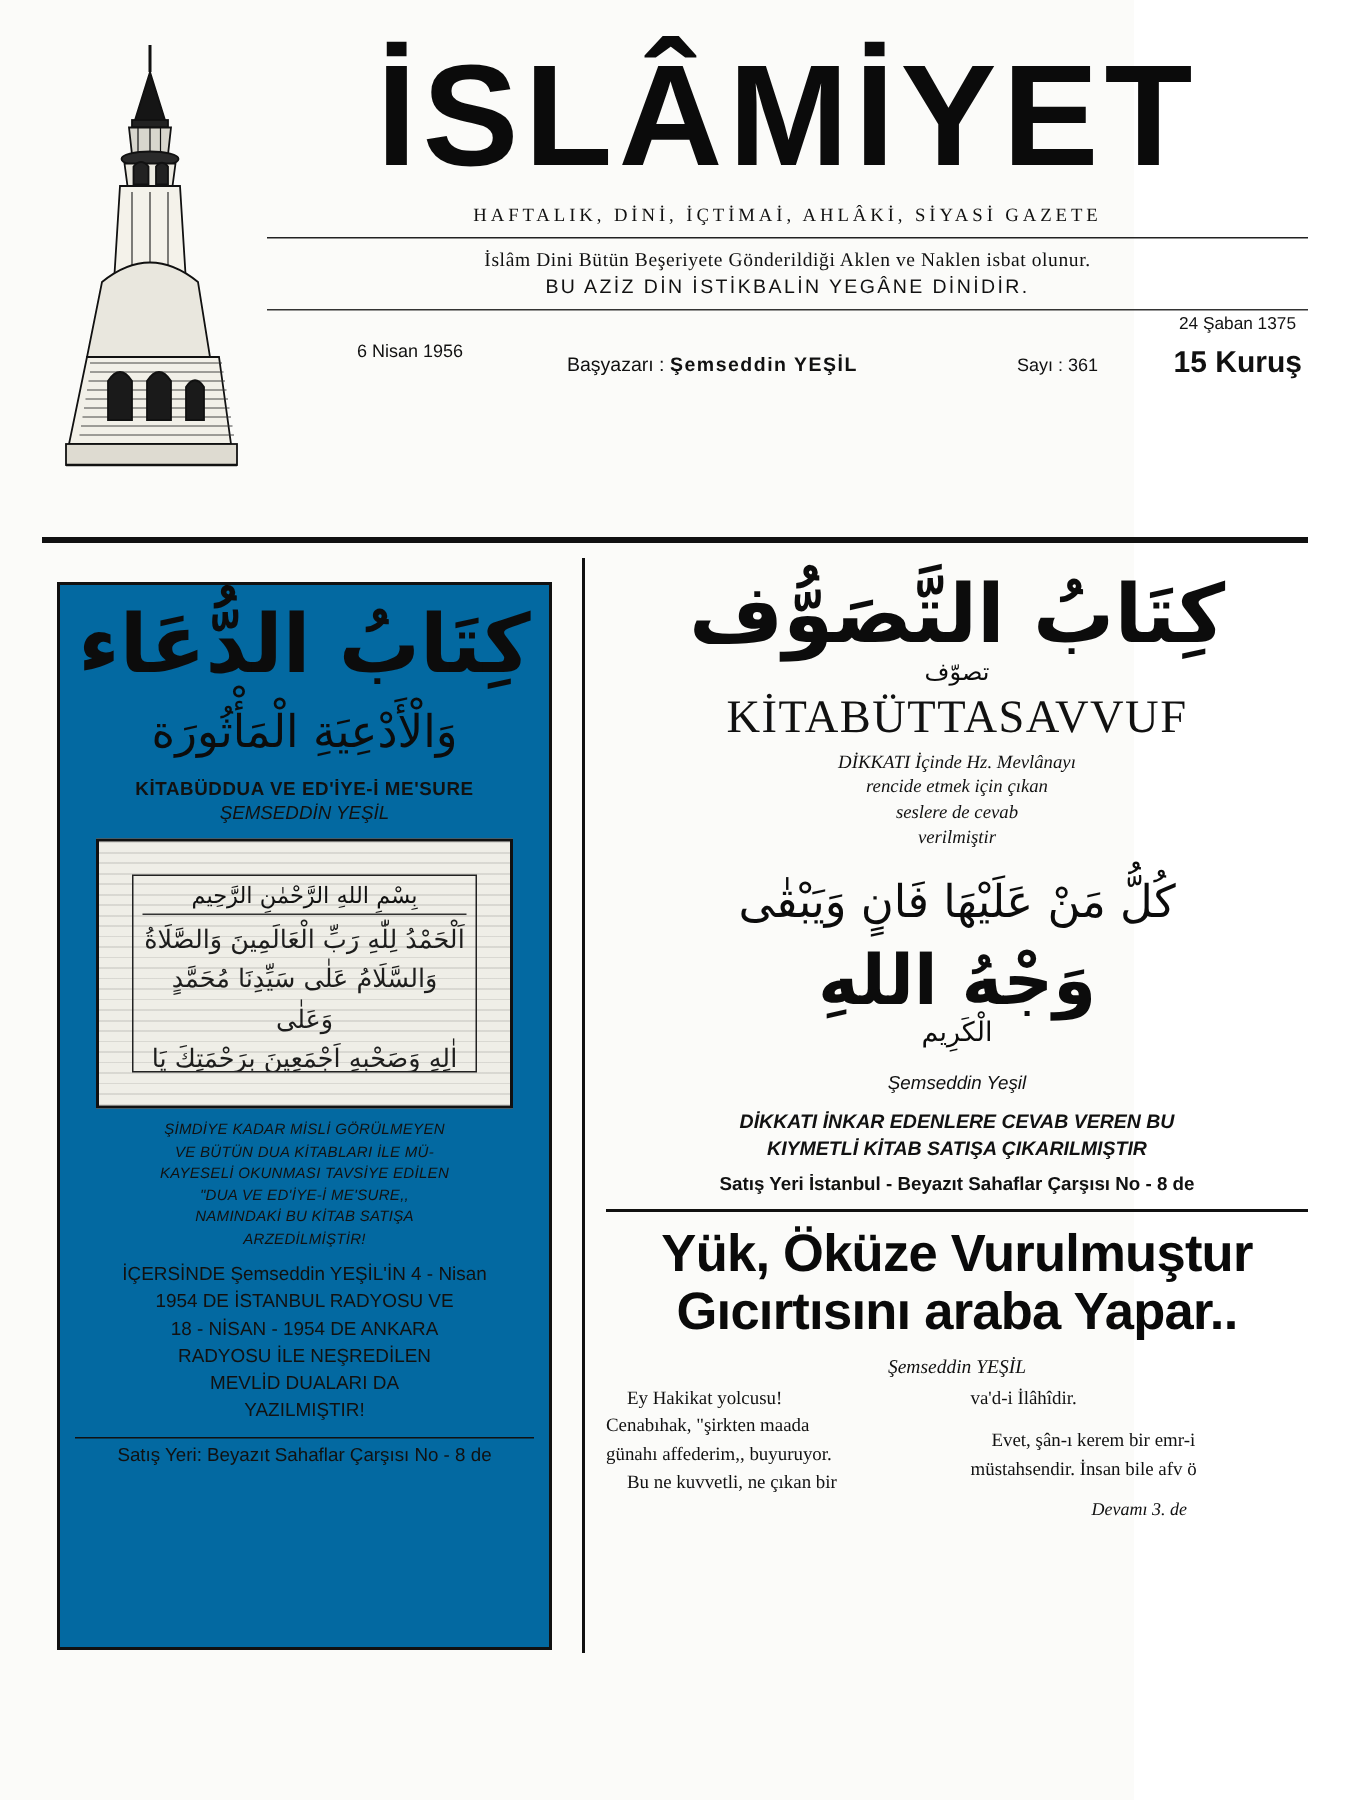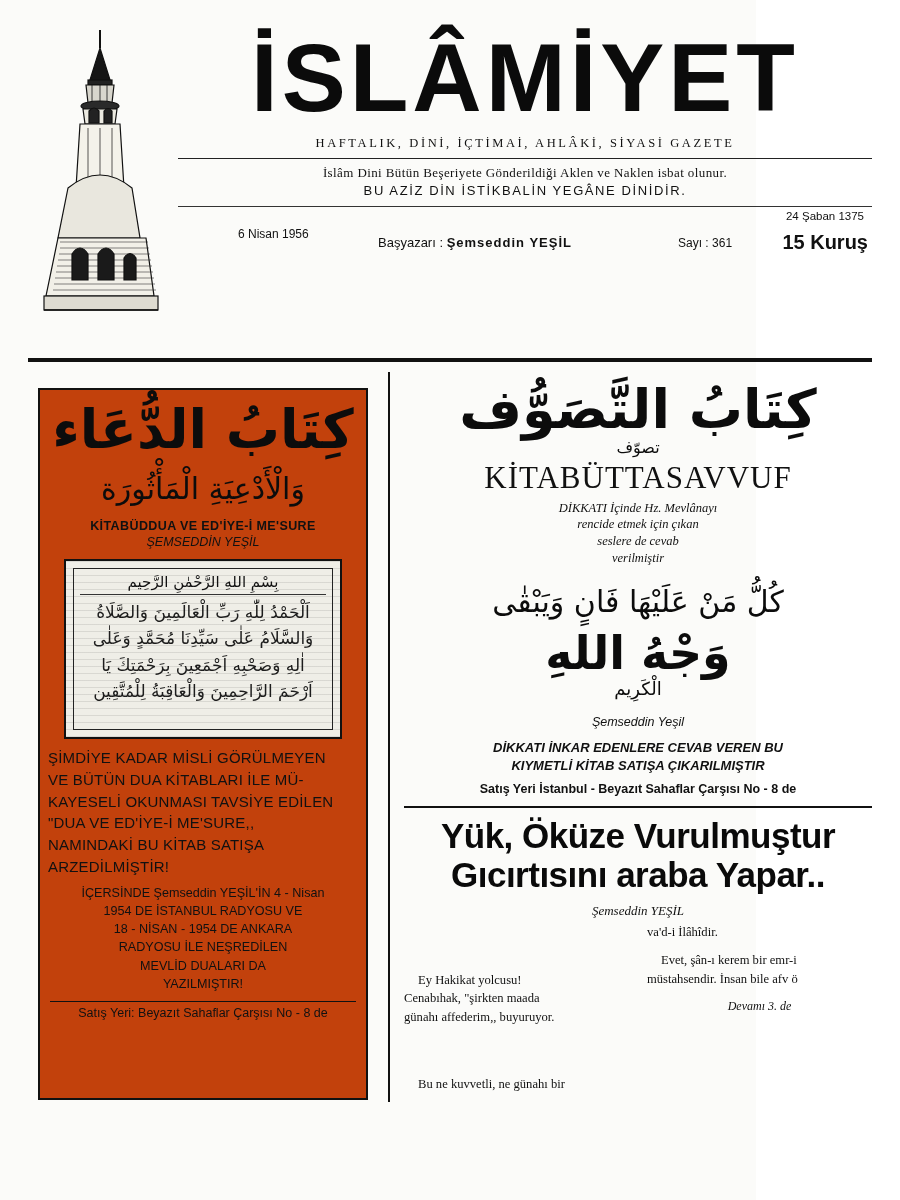--- a/index.html
+++ b/index.html
@@ -120,21 +120,21 @@
   }
   
   .col-left {
     position: absolute;
     left: 38px; top: 388px;
     width: 330px;
     height: 712px;
     border: 2px solid #111;
     box-sizing: border-box;
     padding: 6px 8px;
-    background: #c2410c;
+    background: #0369a1;
   }
   .col-divider {
     position: absolute;
     left: 388px; top: 372px;
     width: 0;
     height: 730px;
     border-left: 2px solid #111;
   }
   .col-right {
     position: absolute;
@@ -173,46 +173,47 @@
   .ornate-box {
     margin: 10px auto 8px auto;
     width: 278px;
     height: 180px;
     border: 2px solid #111;
     background:
       repeating-linear-gradient(0deg, rgba(20,20,20,0.10) 0px, rgba(20,20,20,0.10) 1px, rgba(255,255,255,0) 1px, rgba(255,255,255,0) 7px),
       #efeee7;
     position: relative;
     box-sizing: border-box;
-    padding: 7px;
+    padding: 22px;
   }
   .ornate-inner {
     border: 1px solid #222;
     height: 100%;
     box-sizing: border-box;
     padding: 4px 6px;
     overflow: hidden;
   }
   .ornate-inner .arabic-sm { font-size: 17px; line-height: 1.55; opacity: 0.92;}
   .ornate-top {
     text-align: center;
     font-family: "DejaVu Sans", sans-serif;
     font-size: 15px;
     border-bottom: 1px solid #333;
     padding-bottom: 3px;
     margin-bottom: 4px;
     direction: rtl;
   }
   .promo {
     font-family: "Liberation Sans", sans-serif;
-    font-size: 15px;
+    font-size: 10px;
     line-height: 1.45;
-    text-align: left;
+    text-align: center;
     margin-top: 6px;
     letter-spacing: 0.2px;
+    font-style: italic;
   }
   .promo2 {
     font-family: "Liberation Sans", sans-serif;
     font-size: 12.6px;
     line-height: 1.45;
     text-align: center;
     margin-top: 6px;
   }
   .sale-rule {
     border-top: 1px solid #111;
@@ -279,21 +280,21 @@
     display: flex;
     gap: 18px;
     margin-top: 4px;
   }
   .two-cols .c {
     flex: 1;
     font-family: "Liberation Serif", serif;
     font-size: 12.6px;
     line-height: 1.5;
   }
-  .indent { text-indent: 14px; margin-top: 48px; }
+  .indent { text-indent: 14px; }
   .devami {
     font-style: italic;
     text-align: center;
     margin-top: 8px;
     font-size: 12px;
   }
 </style>
 </head>
 <body>
 
@@ -436,21 +437,21 @@
       <div>Gıcırtısını araba Yapar..</div>
     </div>
 
     <div class="byline">Şemseddin  YEŞİL</div>
 
     <div class="two-cols">
       <div class="c">
         <div class="indent">Ey Hakikat yolcusu!</div>
         <div>Cenabıhak, "şirkten maada</div>
         <div>günahı affederim,, buyuruyor.</div>
-        <div class="indent">Bu ne kuvvetli, ne günahı bir</div>
+        <div class="indent">Bu ne kuvvetli, ne çıkan bir</div>
       </div>
       <div class="c">
         <div>va'd-i İlâhîdir.</div>
         <div class="indent" style="margin-top:10px">Evet, şân-ı kerem bir emr-i</div>
         <div>müstahsendir. İnsan bile afv ö</div>
         <div class="devami">Devamı 3. de</div>
       </div>
     </div>
   </div>
 

